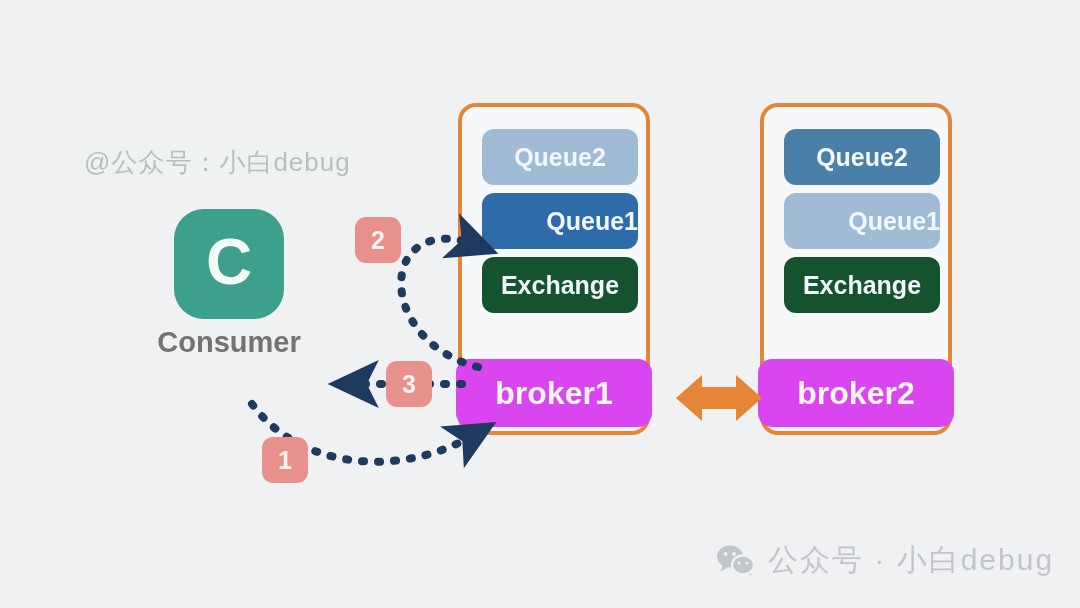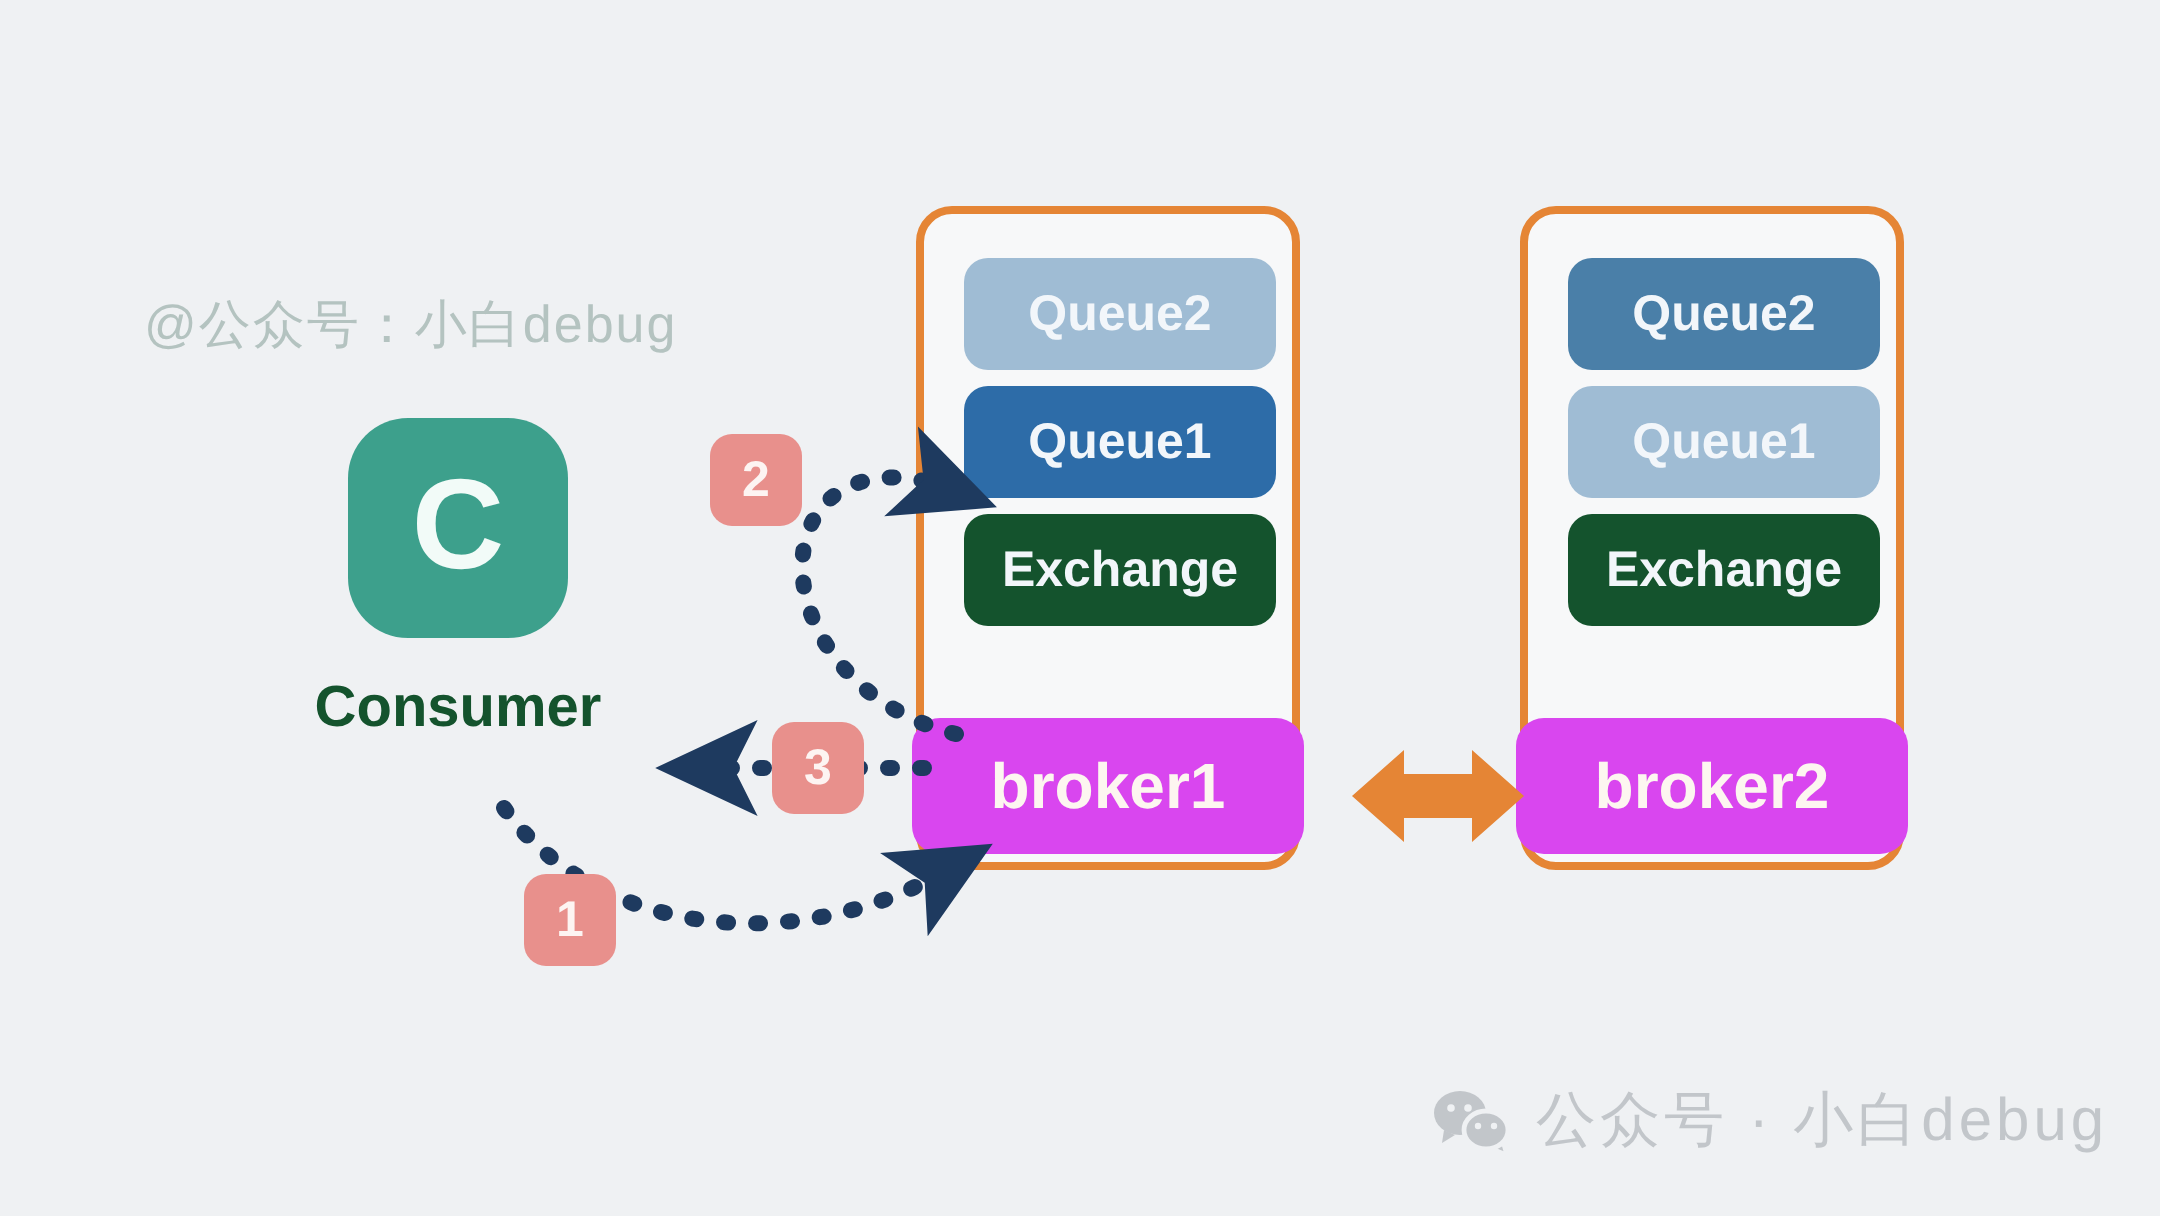--- a/index.html
+++ b/index.html
@@ -12,21 +12,21 @@
     width: 1080px;
     height: 608px;
     background: #eff1f3;
     overflow: hidden;
     font-family: "Liberation Sans", "DejaVu Sans", sans-serif;
   }
 
   
   .wm-top {
     position: absolute;
-    left: 72px;
+    left: 84px;
     top: 145px;
     font-size: 26px;
     color: #b4c3c0;
     letter-spacing: 1px;
     white-space: nowrap;
     user-select: none;
   }
 
   
   .consumer-icon {
@@ -44,26 +44,26 @@
   .consumer-icon span {
     color: #f2fbf8;
     font-size: 64px;
     font-weight: bold;
     line-height: 1;
     margin-top: -4px;
   }
   .consumer-label {
     position: absolute;
     left: 124px;
-    top: 338px;
+    top: 326px;
     width: 210px;
     text-align: center;
     font-size: 29px;
     font-weight: bold;
-    color: #14532d;
+    color: #737373;
   }
 
   
   .broker {
     position: absolute;
     top: 103px;
     width: 192px;
     height: 332px;
     border: 4px solid #e58535;
     border-radius: 18px;
@@ -81,21 +81,21 @@
     border-radius: 12px;
     display: flex;
     align-items: center;
     justify-content: center;
     color: #f2f6fa;
     font-size: 25px;
     font-weight: bold;
     box-sizing: border-box;
   }
   .row-q2 { top: 22px; }
-  .row-q1 { top: 86px; }
+  .row-q1 { top: 86px; justify-content: flex-end; }
   .row-ex { top: 150px; }
 
   .c-lightblue { background: #9fbcd4; }
   .c-midblue   { background: #2d6ca8; }
   .c-steelblue { background: #4a7fa8; }
   .c-darkteal  { background: #14532d; }
 
   .broker-bar {
     position: absolute;
     left: -6px;

